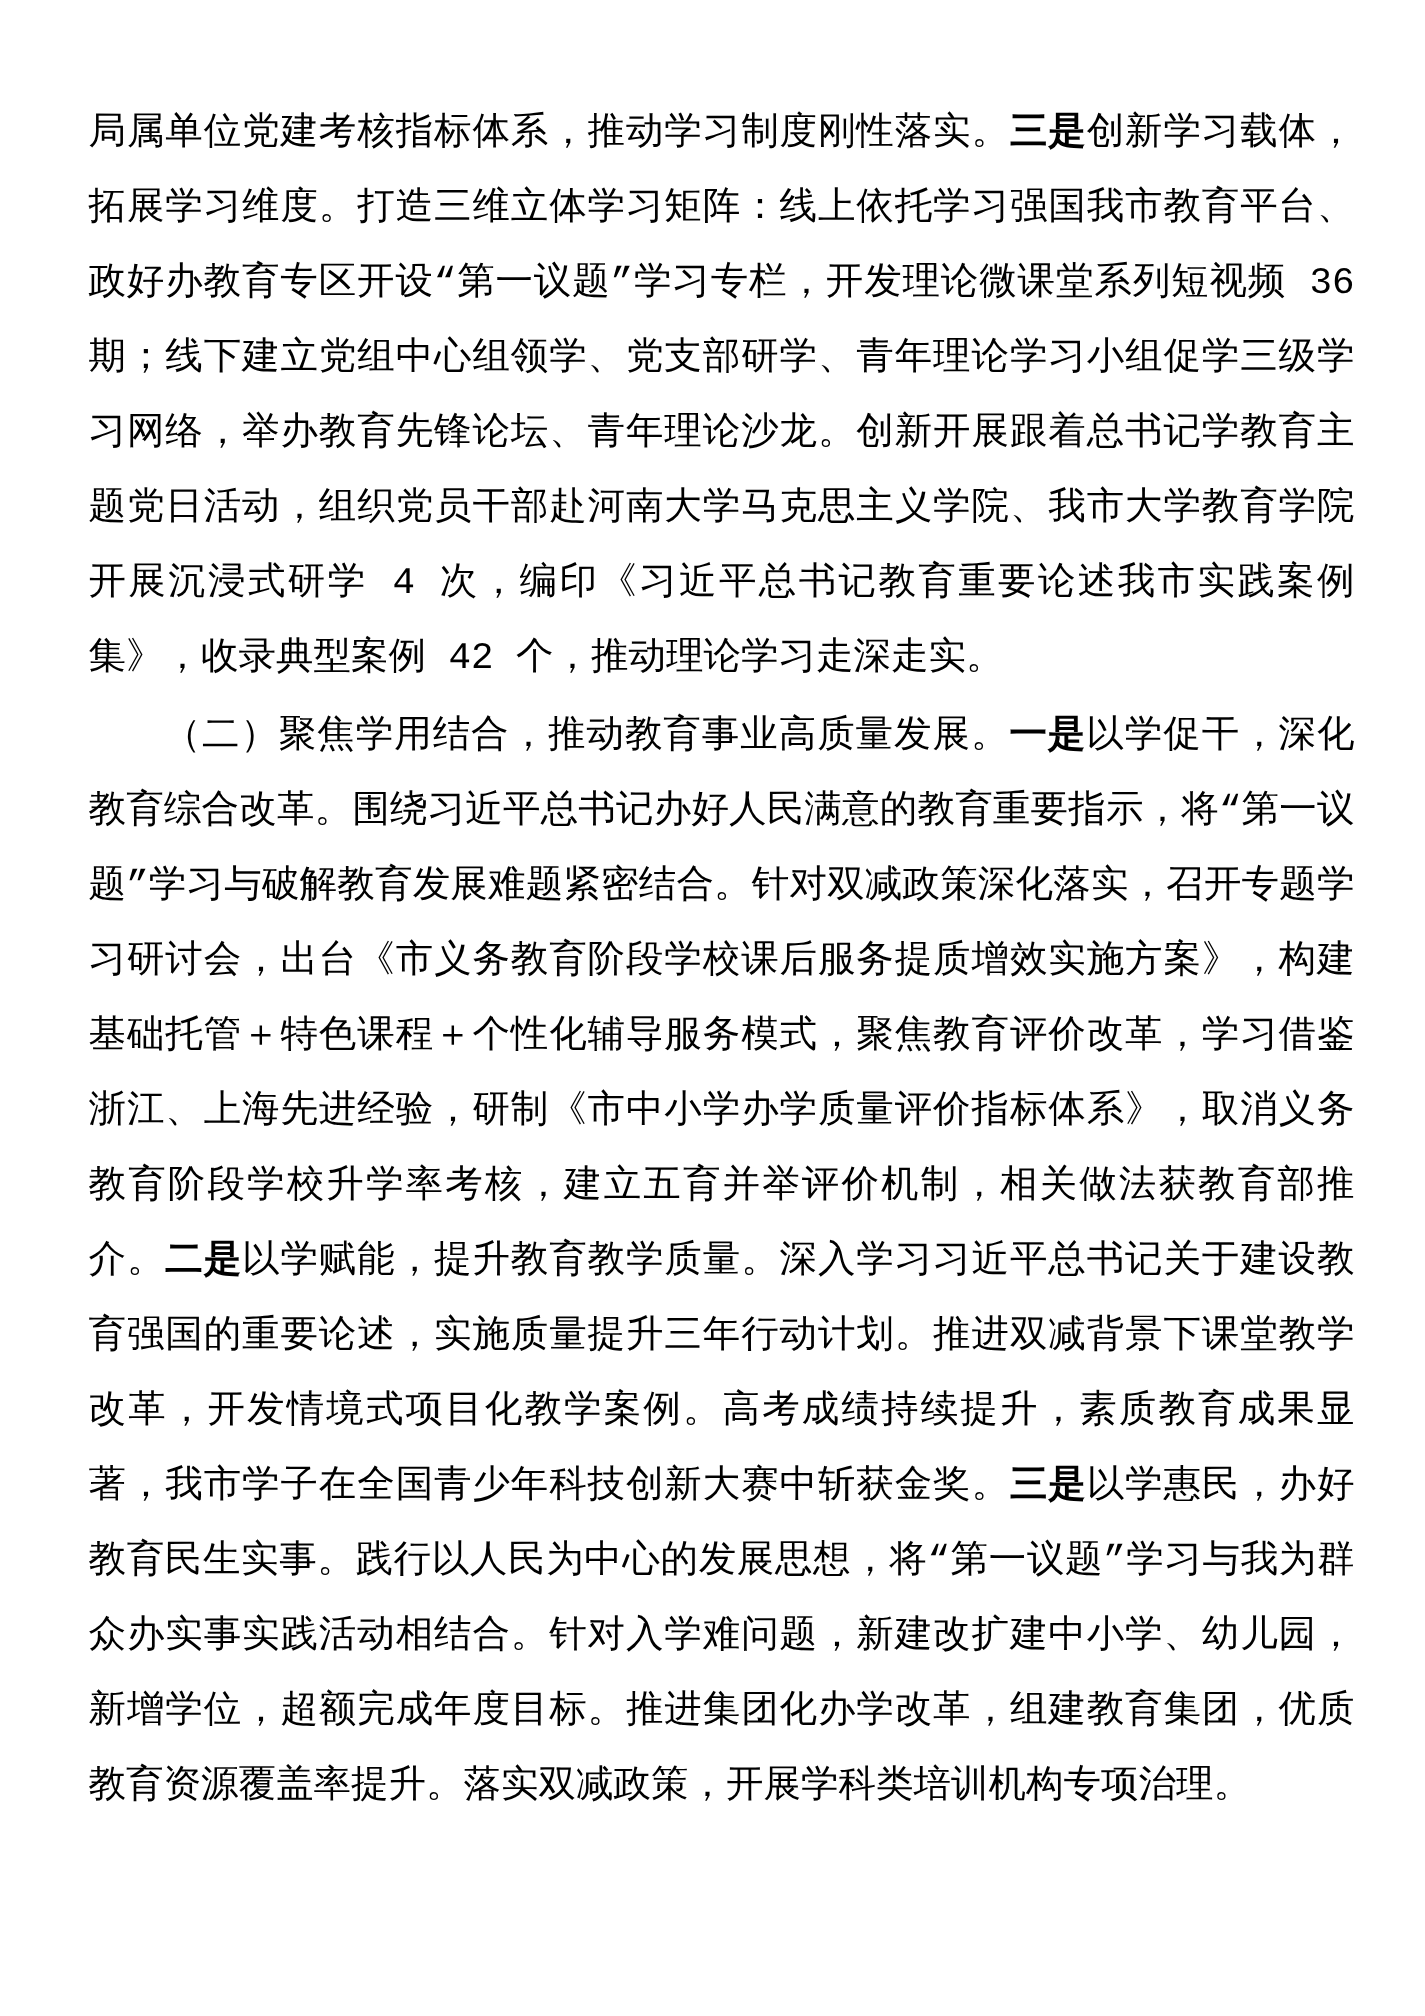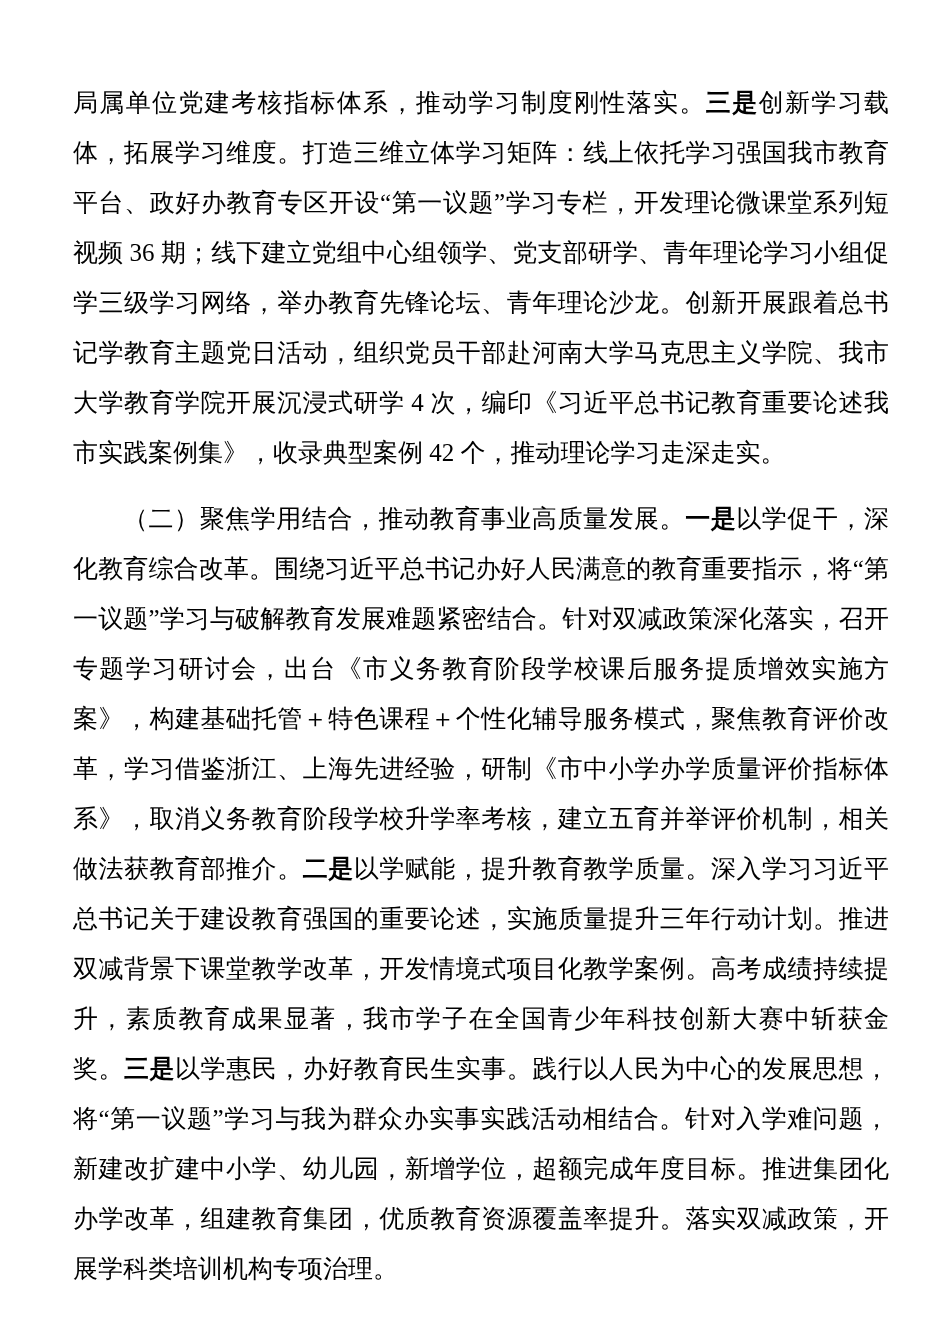--- a/index.html
+++ b/index.html
@@ -13,23 +13,23 @@
     height: 1344px;
     background: #ffffff;
     box-sizing: border-box;
     padding: 62px 45px 0 57px;
     overflow: hidden;
   }
   .doc-body {
     width: 100%;
   }
   p.para {
-    margin: 16px;
+    margin: 2px;
     padding: 0;
-    font-family: Liberation Serif, serif;
+    font-family: Liberation Mono, monospace;
     font-size: 25px;
     line-height: 50px;
     color: #000000;
     text-align: justify;
     text-justify: inter-ideograph;
     word-break: break-all;
   }
   p.para.indent {
     text-indent: 2em;
   }

